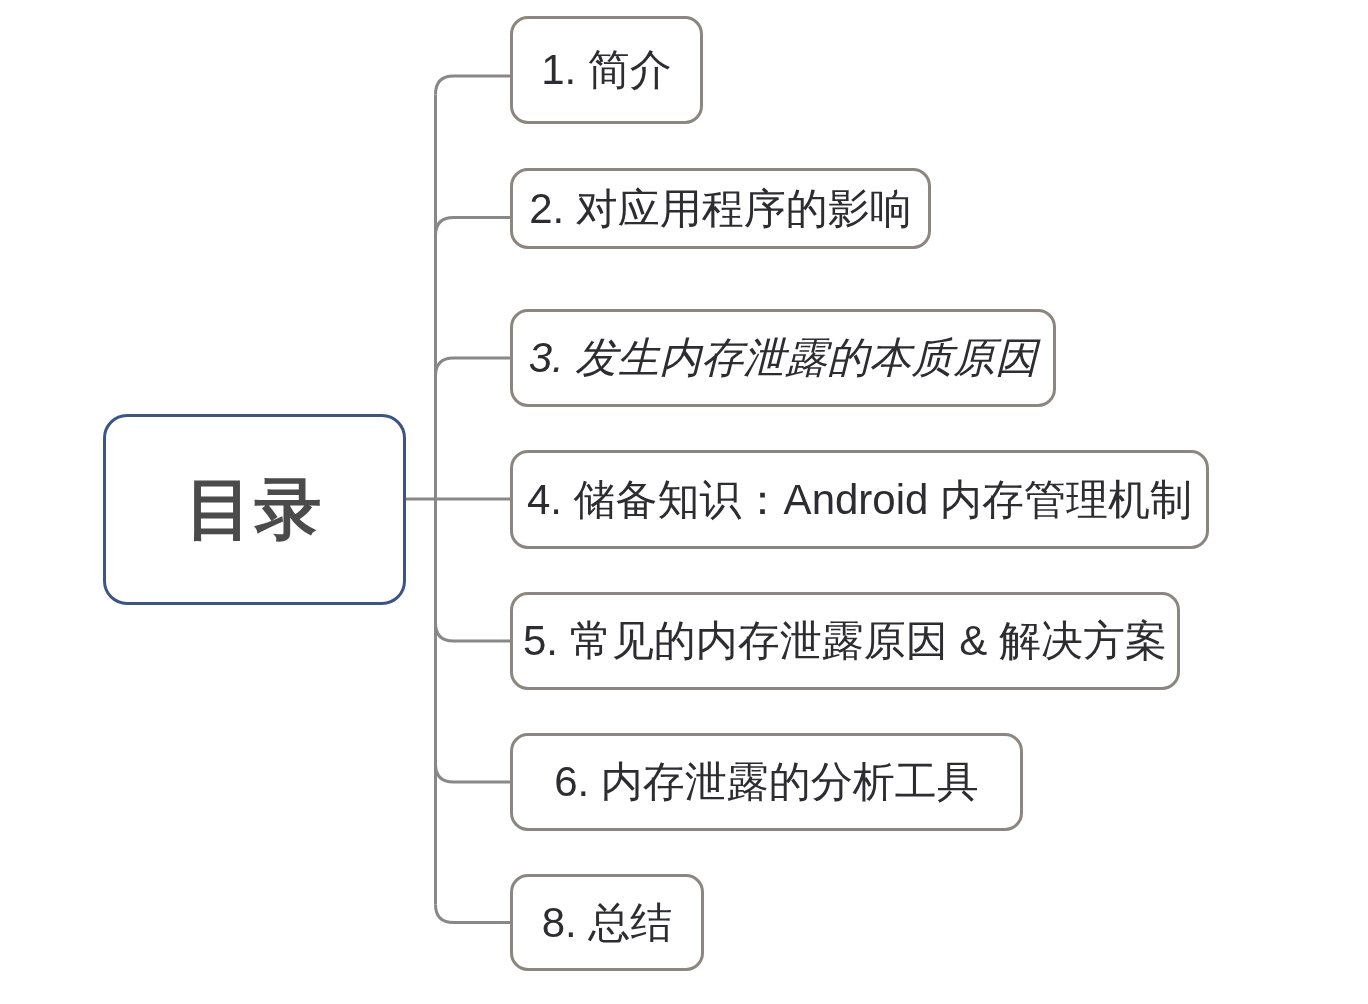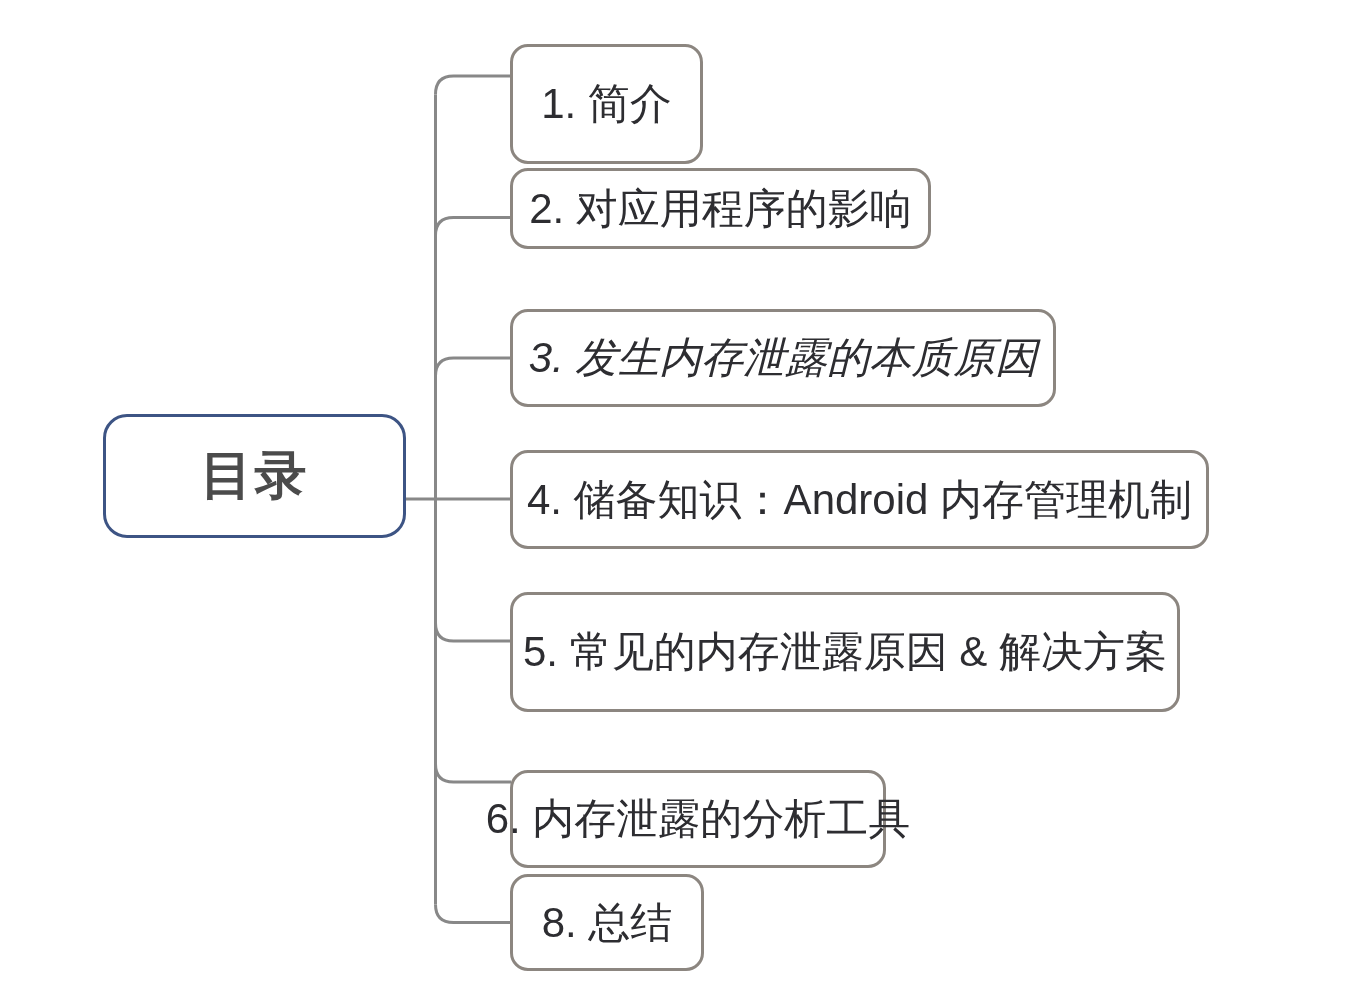--- a/index.html
+++ b/index.html
@@ -28,42 +28,42 @@
     background: #FFFFFF;
     display: flex;
     align-items: center;
     justify-content: center;
     white-space: nowrap;
   }
   .node.root {
     left: 103px;
     top: 414px;
     width: 303px;
-    height: 124px;
+    height: 191px;
     border: 3px solid #3D5484;
     border-radius: 24px;
-    font-size: 52px;
+    font-size: 67px;
     font-weight: bold;
     color: #4B4B4B;
     letter-spacing: 2px;
   }
   .node.branch {
     left: 510px;
     border: 3px solid #8C8680;
     border-radius: 18px;
     font-size: 42px;
     font-weight: normal;
     color: #2D2D31;
   }
-  .n1 { top: 44px;  width: 193px; height: 120px; }
+  .n1 { top: 16px;  width: 193px; height: 108px; }
   .n2 { top: 168px; width: 421px; height: 81px; }
   .n3 { top: 309px; width: 546px; height: 98px; font-style: italic; }
   .n4 { top: 450px; width: 699px; height: 99px; }
-  .n5 { top: 592px; width: 670px; height: 120px; }
-  .n6 { top: 770px; width: 376px; height: 98px; }
+  .n5 { top: 592px; width: 670px; height: 98px; }
+  .n6 { top: 733px; width: 513px; height: 98px; }
   .n7 { top: 874px; width: 194px; height: 97px; }
 </style>
 </head>
 <body>
 
 <div class="canvas">
 
   <svg class="connectors" viewBox="0 0 1368 1004" fill="none" stroke="#888888" stroke-width="3" stroke-linecap="butt" stroke-linejoin="round">
     <path d="M435.5 94.5 L435.5 904.5"></path>
     <path d="M406 499 L511 499"></path>

